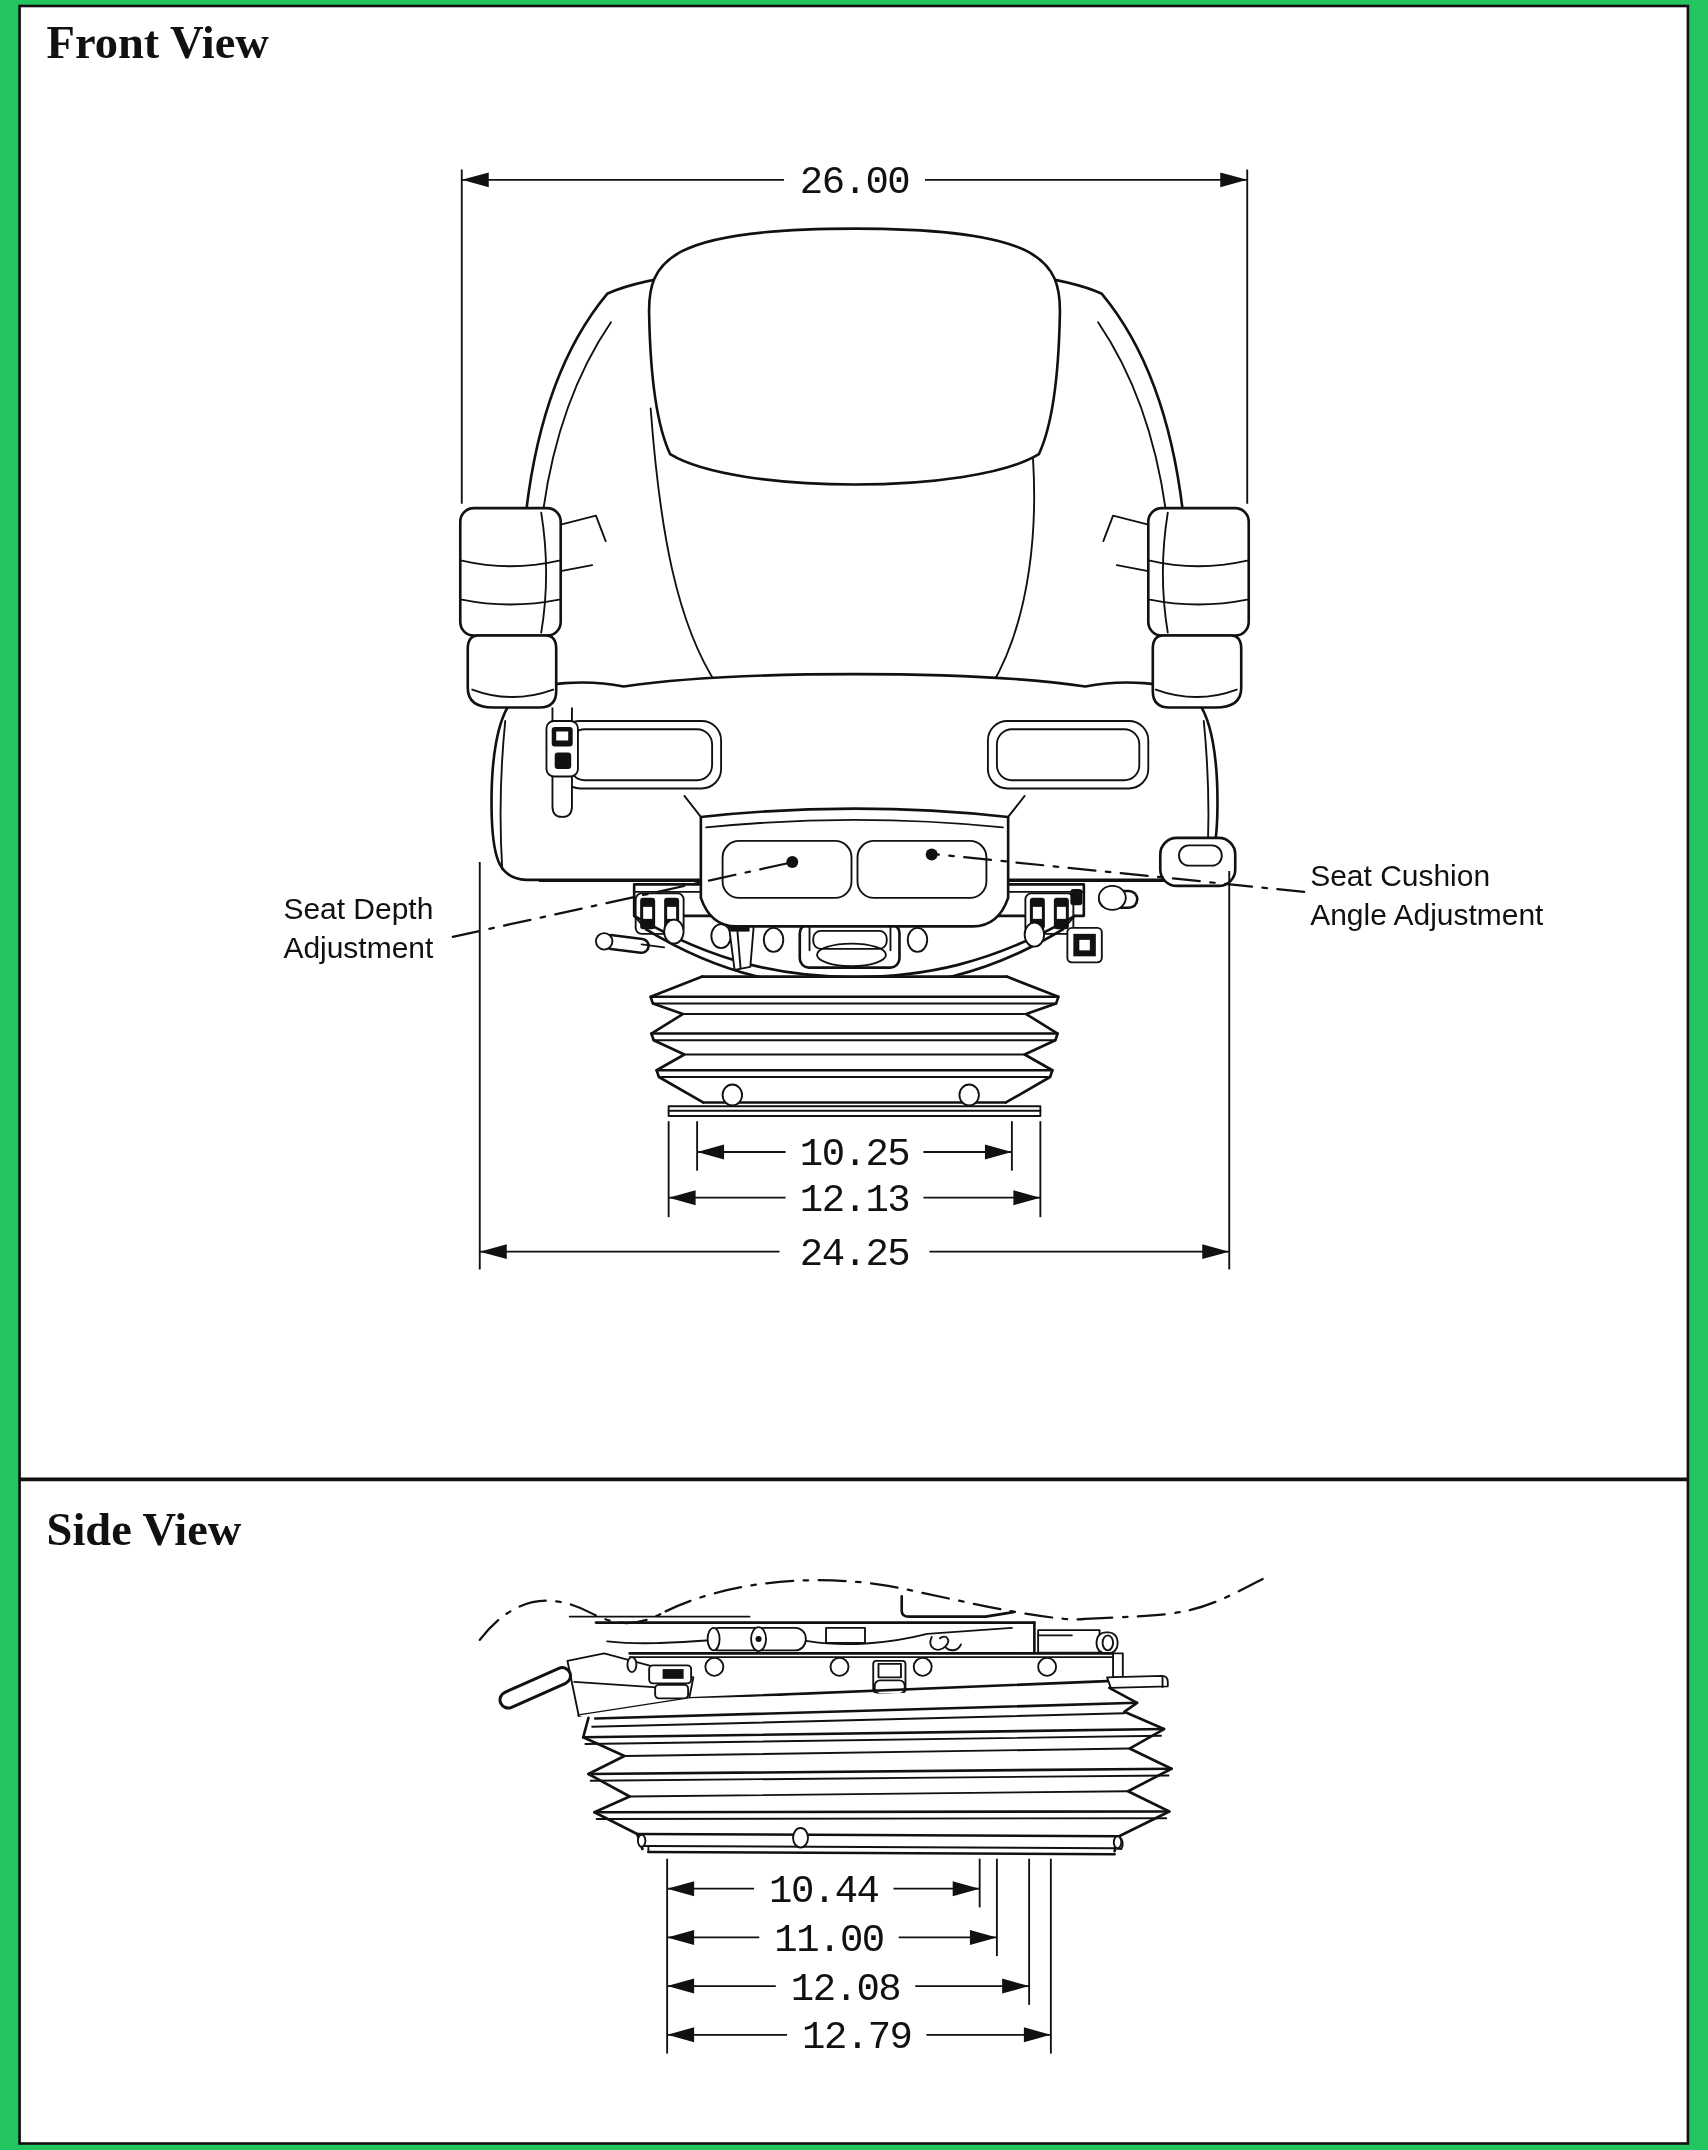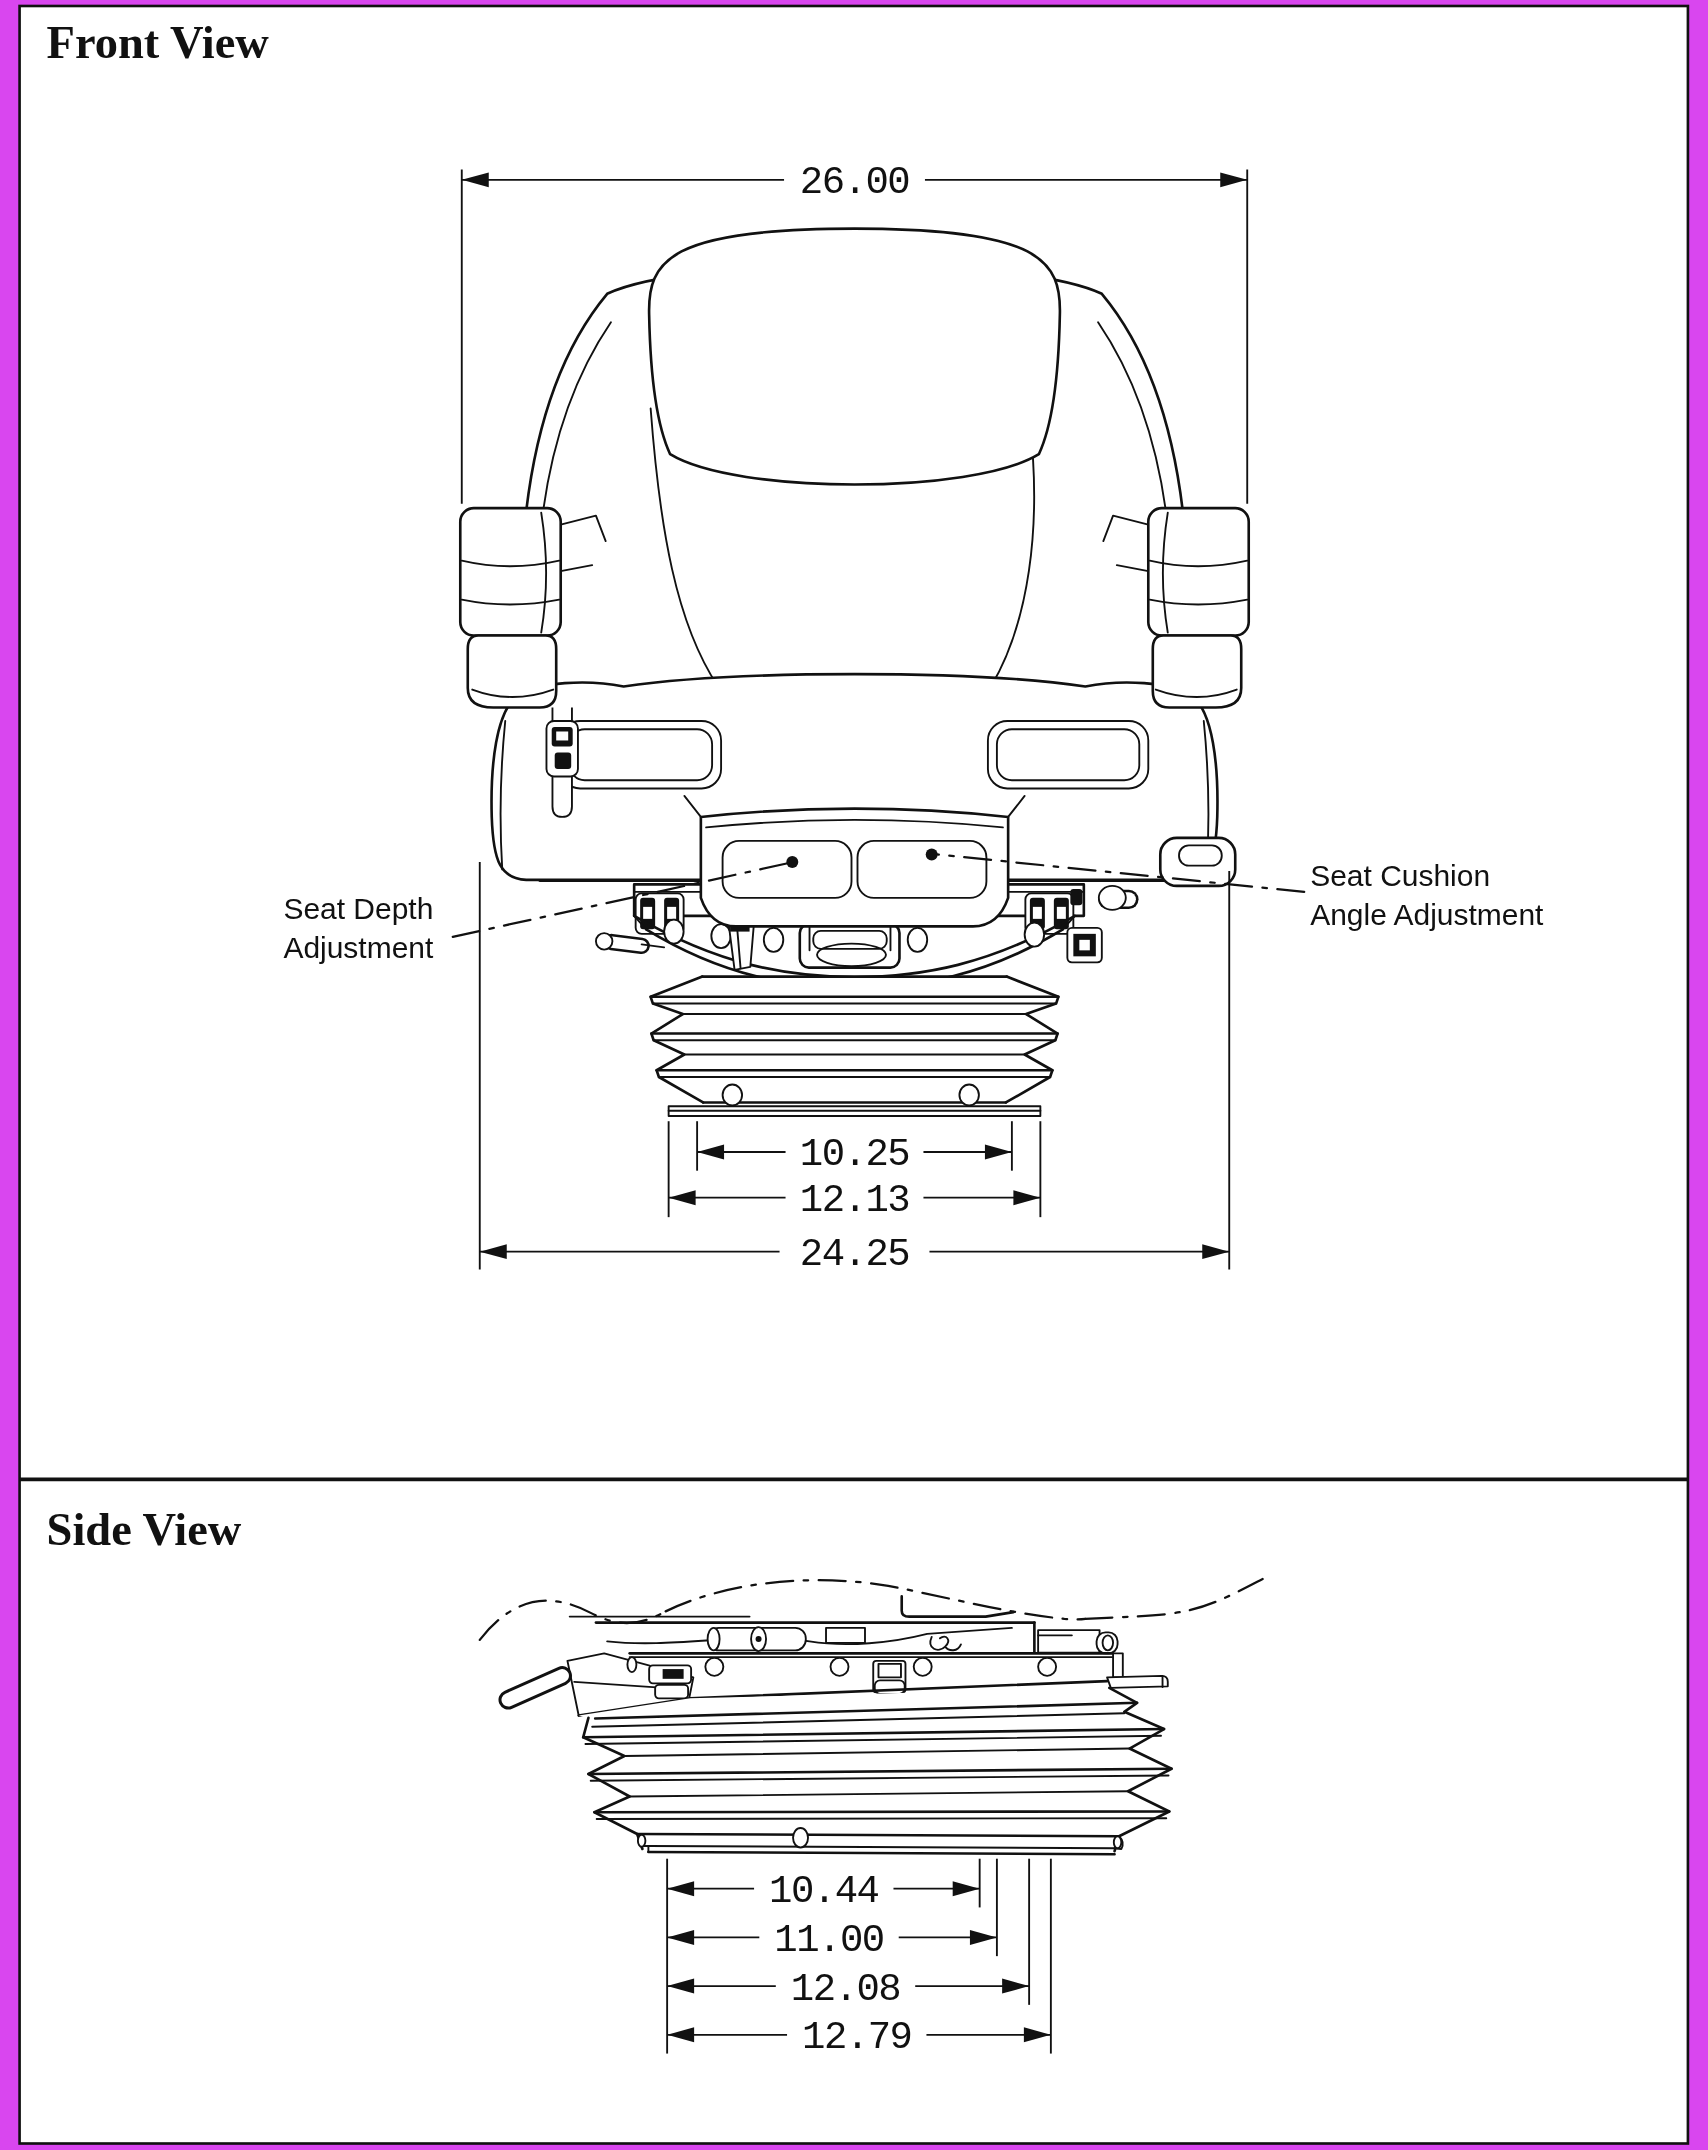--- a/index.html
+++ b/index.html
@@ -1,16 +1,16 @@
 <!DOCTYPE html>
 <html style="font-size:12px"><head>
 <meta charset="utf-8">
 <style>
   html,body{margin:0;padding:0;background:#fff;}
-  #page{position:relative;width:1709px;height:2151px;background:#d946ef;font-family:"Liberation Sans",sans-serif;}
+  #page{position:relative;width:1709px;height:2151px;background:#22c55e;font-family:"Liberation Sans",sans-serif;}
   svg{position:absolute;left:0;top:0;}
   .ln{stroke:#111;fill:none;stroke-width:3.5;stroke-linecap:round;stroke-linejoin:round;}
   .ln2{stroke:#111;fill:none;stroke-width:2.5;stroke-linecap:round;stroke-linejoin:round;}
   .wfill{fill:#fff;stroke:#111;stroke-width:3.5;stroke-linejoin:round;}
   .wfill2{fill:#fff;stroke:#111;stroke-width:2.5;stroke-linejoin:round;}
   .blk{fill:#111;stroke:none;}
   .dim{stroke:#111;stroke-width:2.5;fill:none;}
   .dimtxt{font-family:"Liberation Mono","DejaVu Sans Mono",monospace;font-size:52px;fill:#111;letter-spacing:-2px;}
   .lbl{font-family:"Liberation Sans",sans-serif;font-size:40px;fill:#111;}
   .ttl{font-family:"Liberation Serif","DejaVu Serif",serif;font-size:62px;font-weight:bold;fill:#111;}

